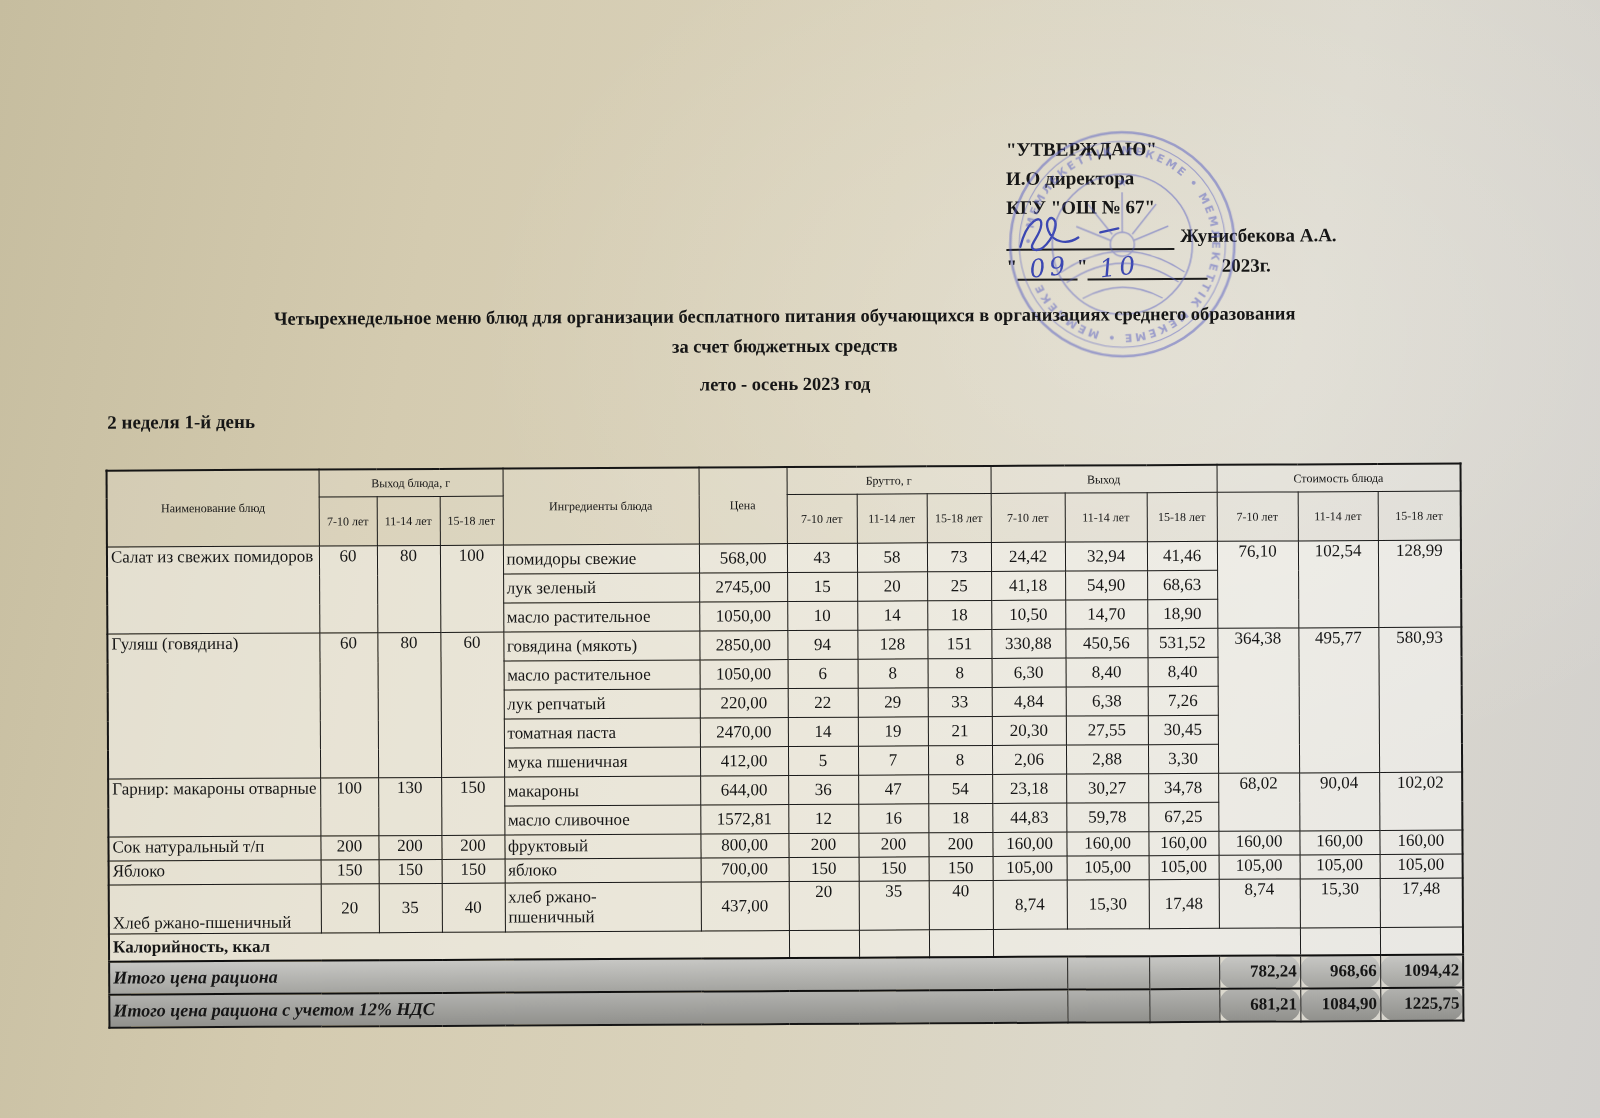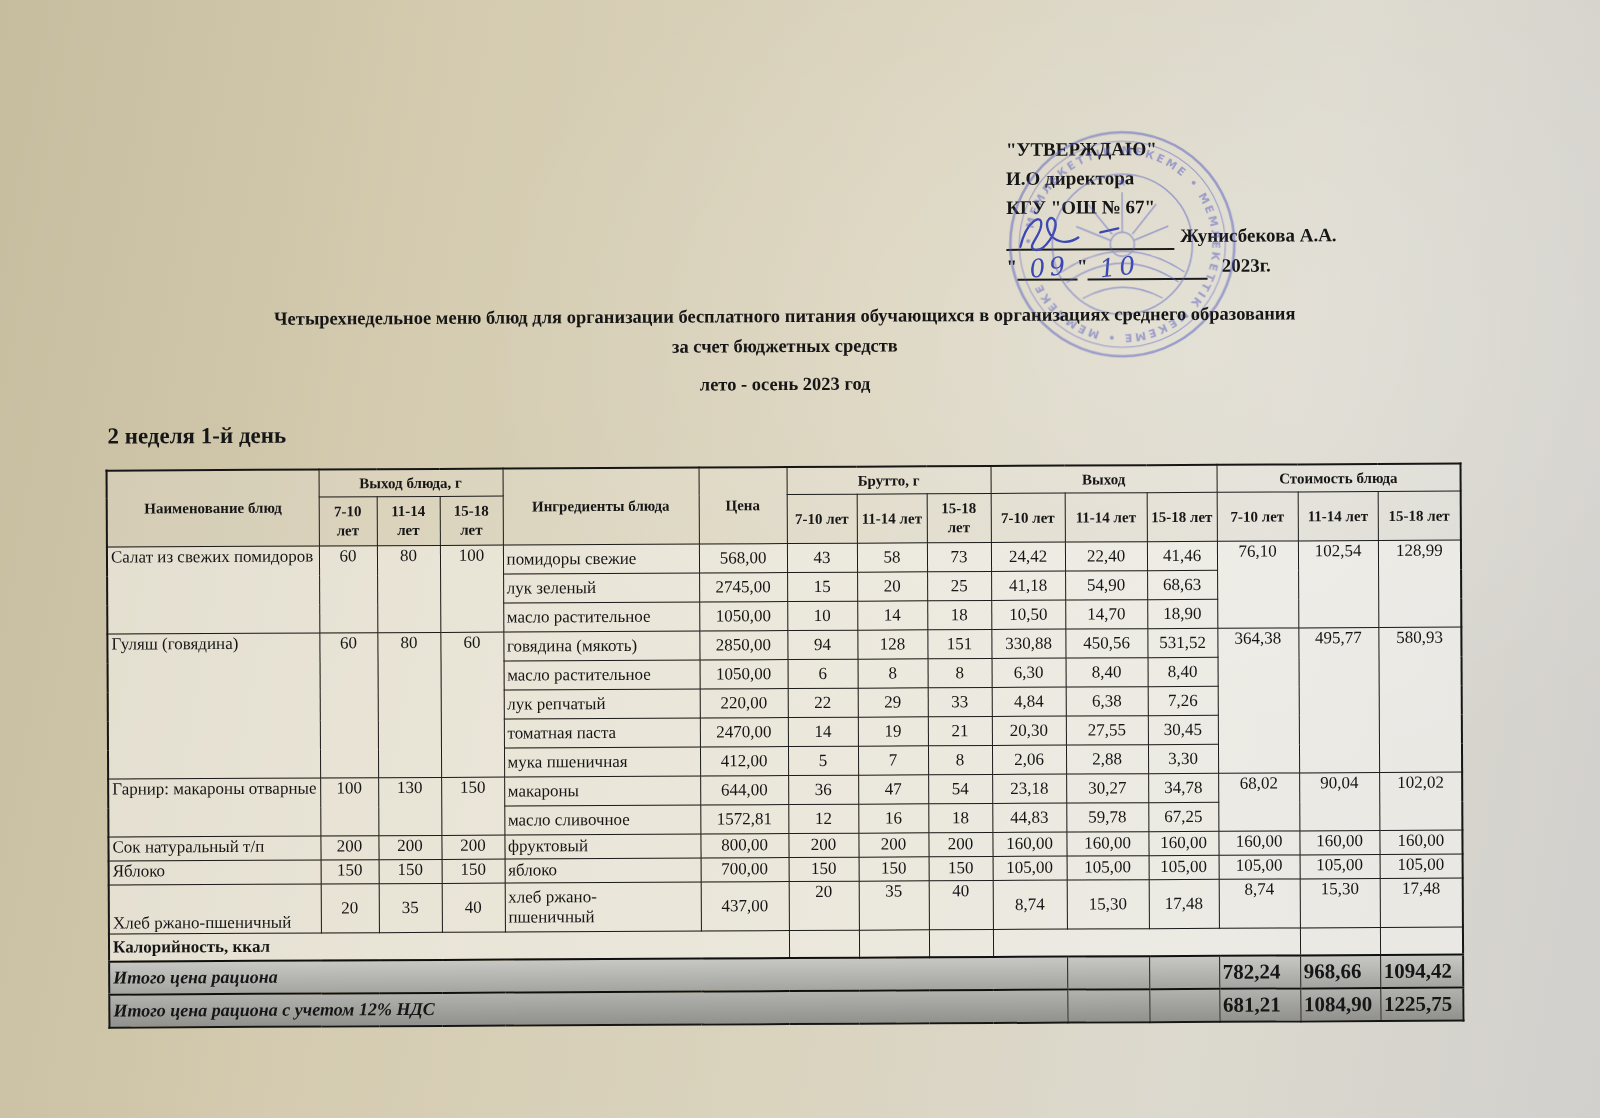--- a/index.html
+++ b/index.html
@@ -32,49 +32,49 @@
 
   
   .stamp{position:absolute;left:1002px;top:124px;opacity:.5;filter:blur(.35px);pointer-events:none;}
   .stamp *{stroke:#565dc2;fill:none;}
   .stamp text,.stamp textPath{fill:#565dc2;stroke:none;font-family:"DejaVu Sans",sans-serif;}
 
   
   .title{position:absolute;left:118px;top:306px;width:1336px;text-align:center;font-weight:bold;font-size:18.5px;}
   .title .t2{margin-top:9px;}
   .title .t3{margin-top:17px;}
-  .week{position:absolute;left:108px;top:420px;font-weight:bold;font-size:23px;}
+  .week{position:absolute;left:108px;top:408px;font-weight:bold;font-size:19px;}
 
   
   table.menu{
     position:absolute;left:106px;top:466px;width:1354px;
     border-collapse:collapse;table-layout:fixed;font-size:17px;
   }
   .menu th,.menu td{border:1.6px solid #1c1c1c;padding:0 3px;overflow:hidden;}
   .menu{border:2.4px solid #161616;}
-  .menu th{font-weight:bold;font-size:15px;background:rgba(255,255,255,0.16);line-height:1.25;}
+  .menu th{font-weight:normal;font-size:12px;background:rgba(255,255,255,0.16);line-height:1.25;}
   .menu td{background:rgba(252,252,249,0.5);line-height:1.18;}
   .hr1 th{height:26px;}
   .hr2 th{height:48px;}
   .nw{white-space:nowrap;font-size:16.5px;}
   .r-ing td{height:28px;}
   .r-short td{height:23px;}
   .r-tall td{height:48px;}
   .r-cal td{height:26px;}
   .r-total td{height:31px;border-top:2.4px solid #101010;}
   .c-name{text-align:left;padding-left:5px;}
   .c-ing{text-align:left;padding-left:5px;}
   .c-num{text-align:center;}
   .vtop{vertical-align:top;padding-top:2px;}
   .vbot{vertical-align:bottom;padding-bottom:3px;}
   .c-label{text-align:left;padding-left:5px;font-weight:bold;}
   .t-light td{background:linear-gradient(180deg,#c7c7c4 0%,#a4a4a0 100%);}
   .t-dark td{background:linear-gradient(180deg,#b1b1ae 0%,#91918d 100%);}
   .c-total-label{text-align:left;padding-left:5px;font-weight:bold;font-style:italic;font-size:18px;}
-  .c-total-val{text-align:left;padding-right:4px;font-weight:bold;font-size:21px;}
+  .c-total-val{text-align:right;padding-right:4px;font-weight:bold;font-size:17px;border-radius:15px;}
   .r-tall .c-ing{padding-right:58px;}
 </style>
 </head>
 <body>
 
 <div class="sheet">
 
   <div class="approval">
     <div class="row">"УТВЕРЖДАЮ"</div>
     <div class="row">И.О директора</div>
@@ -167,21 +167,21 @@
           <td rowspan="3" class="c-name vtop">Салат из свежих помидоров</td>
           <td rowspan="3" class="c-num vtop">60</td>
           <td rowspan="3" class="c-num vtop">80</td>
           <td rowspan="3" class="c-num vtop">100</td>
           <td class="c-ing">помидоры свежие</td>
           <td class="c-num">568,00</td>
           <td class="c-num">43</td>
           <td class="c-num">58</td>
           <td class="c-num">73</td>
           <td class="c-num">24,42</td>
-          <td class="c-num">22,40</td>
+          <td class="c-num">32,94</td>
           <td class="c-num">41,46</td>
           <td rowspan="3" class="c-num vtop">76,10</td>
           <td rowspan="3" class="c-num vtop">102,54</td>
           <td rowspan="3" class="c-num vtop">128,99</td>
         </tr>
         <tr class="r-ing">
           <td class="c-ing">лук зеленый</td>
           <td class="c-num">2745,00</td>
           <td class="c-num">15</td>
           <td class="c-num">20</td>

